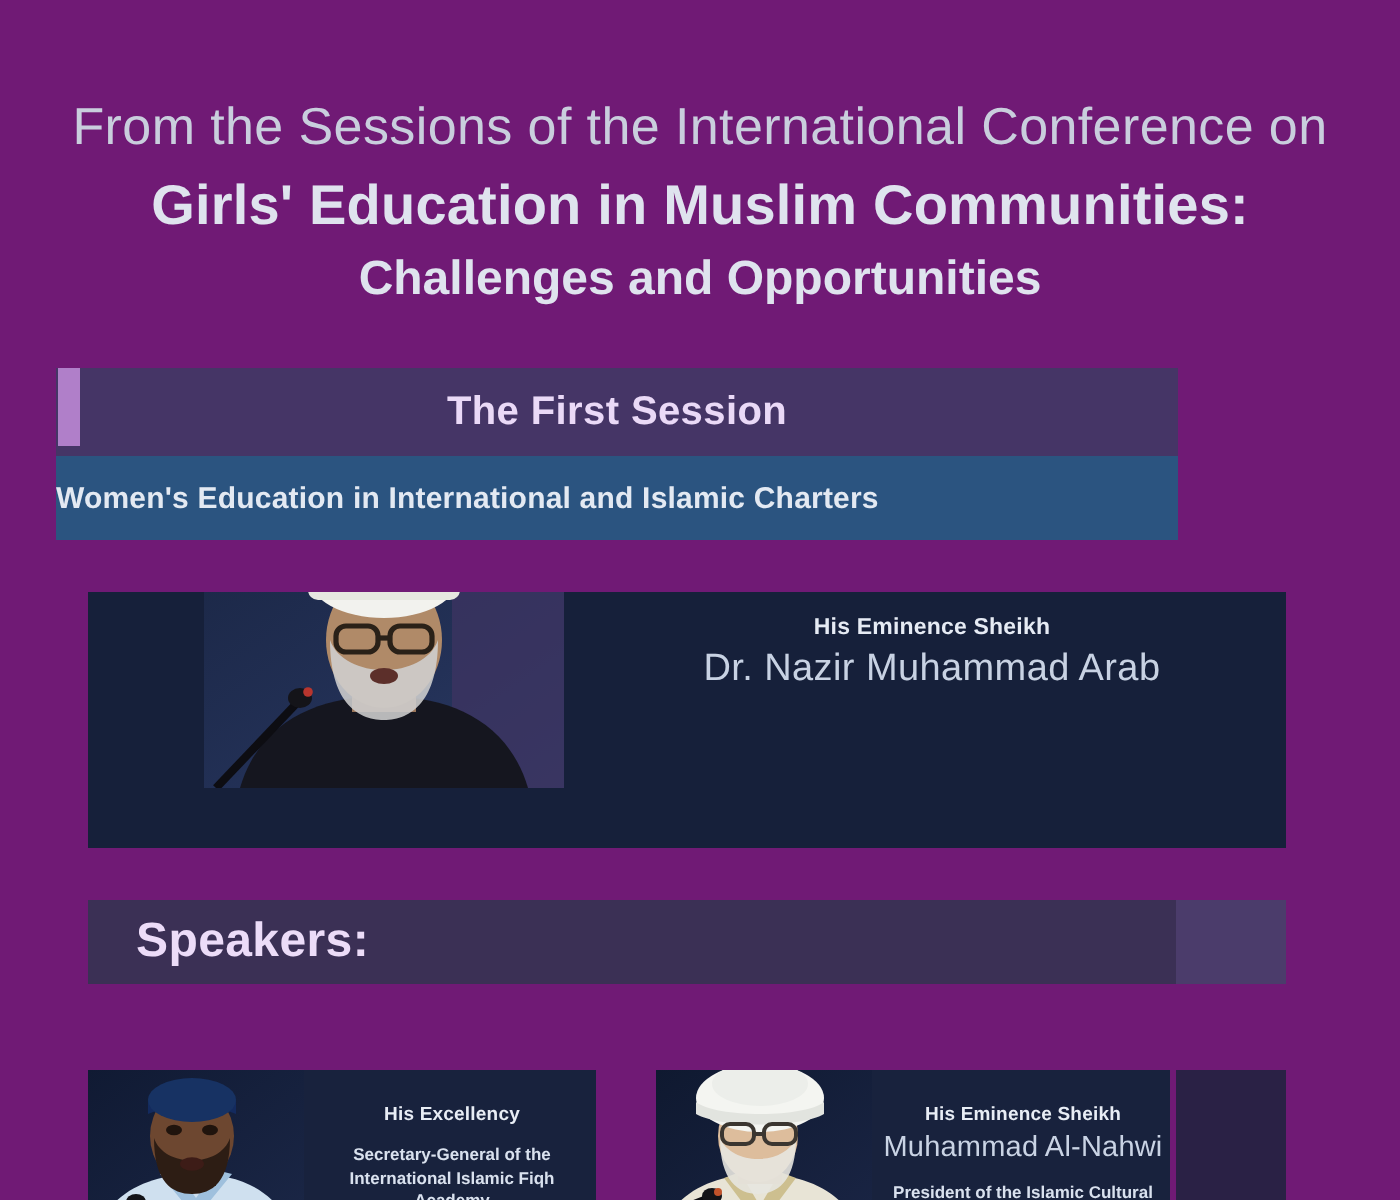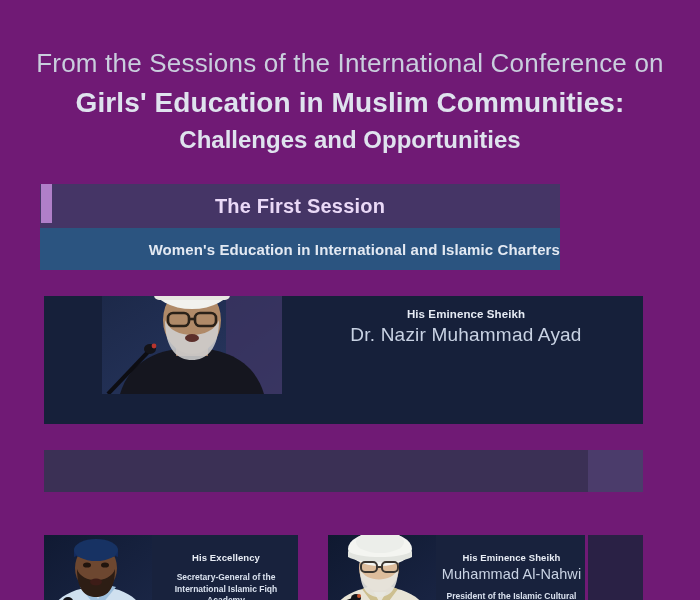--- a/index.html
+++ b/index.html
@@ -20,37 +20,37 @@
   .header .line2{
     font-size:28px; font-weight:700; color:#dfe3ee; line-height:37px;
     letter-spacing:.1px;
   }
   .header .line3{
     font-size:24px; font-weight:700; color:#dfe3ee; line-height:37px;
   }
 
   
   .session-banner{
-    position:absolute; left:40px; top:184px; width:520px; height:86px;
+    position:absolute; left:28px; top:184px; width:561px; height:86px;
   }
   .session-title-band{
     position:relative; width:100%; height:44px;
     background:#453566;
     display:flex; align-items:center; justify-content:center;
   }
   .accent-bar{
     position:absolute; left:1px; top:0px; width:11px; height:39px;
     background:#b07fc9;
   }
   .session-title-text{
     font-size:20px; font-weight:700; color:#ead9f7; letter-spacing:.2px;
   }
   .session-sub-band{
     width:100%; height:42px; background:#2b5480;
-    display:flex; align-items:center; justify-content:flex-end;
+    display:flex; align-items:center; justify-content:flex-start;
   }
   .session-sub-text{
     font-size:15px; font-weight:700; color:#e3e9f2; letter-spacing:.1px;
   }
 
   
   .chair-card{
     position:absolute; left:44px; top:296px; width:599px; height:128px;
     background:#16203a; overflow:hidden;
   }
@@ -176,27 +176,28 @@
 
           <ellipse cx="90" cy="70" rx="7" ry="4" fill="#5c2f2a"></ellipse>
 
           <line x1="6" y1="126" x2="46" y2="84" stroke="#0d0d12" stroke-width="4"></line>
           <ellipse cx="48" cy="81" rx="6" ry="5" fill="#141419"></ellipse>
           <circle cx="52" cy="78" r="2.4" fill="#b8352e"></circle>
         </svg>
       </div>
       <div class="chair-info">
         <div class="chair-honorific">His Eminence Sheikh</div>
-        <div class="chair-name">Dr. Nazir Muhammad Ayad</div>
+        <div class="chair-name">Dr. Nazir Muhammad Arab</div>
       </div>
     </div>
   </div>
 
   <div class="speakers-bar">
     <div class="speakers-bar-right"></div>
+    <div class="speakers-label">Speakers:</div>
   </div>
 
   <div class="speaker-card sc1">
     <div class="sp-photo">
       <svg class="portrait" viewBox="0 0 108 87" preserveAspectRatio="xMidYMid slice">
         <defs>
           <linearGradient id="bgB" x1="0" y1="0" x2="1" y2="1">
             <stop offset="0%" stop-color="#101a33"></stop>
             <stop offset="100%" stop-color="#1b2747"></stop>
           </linearGradient>

